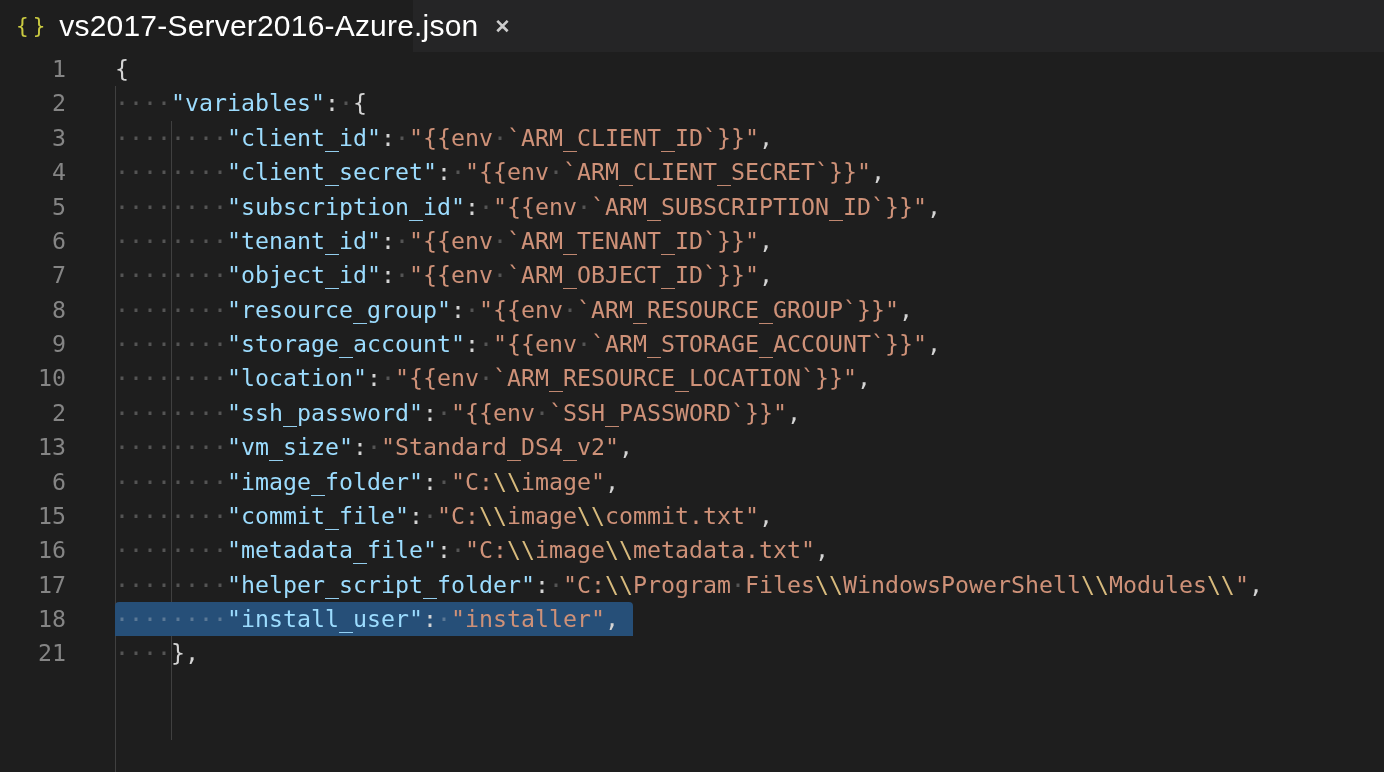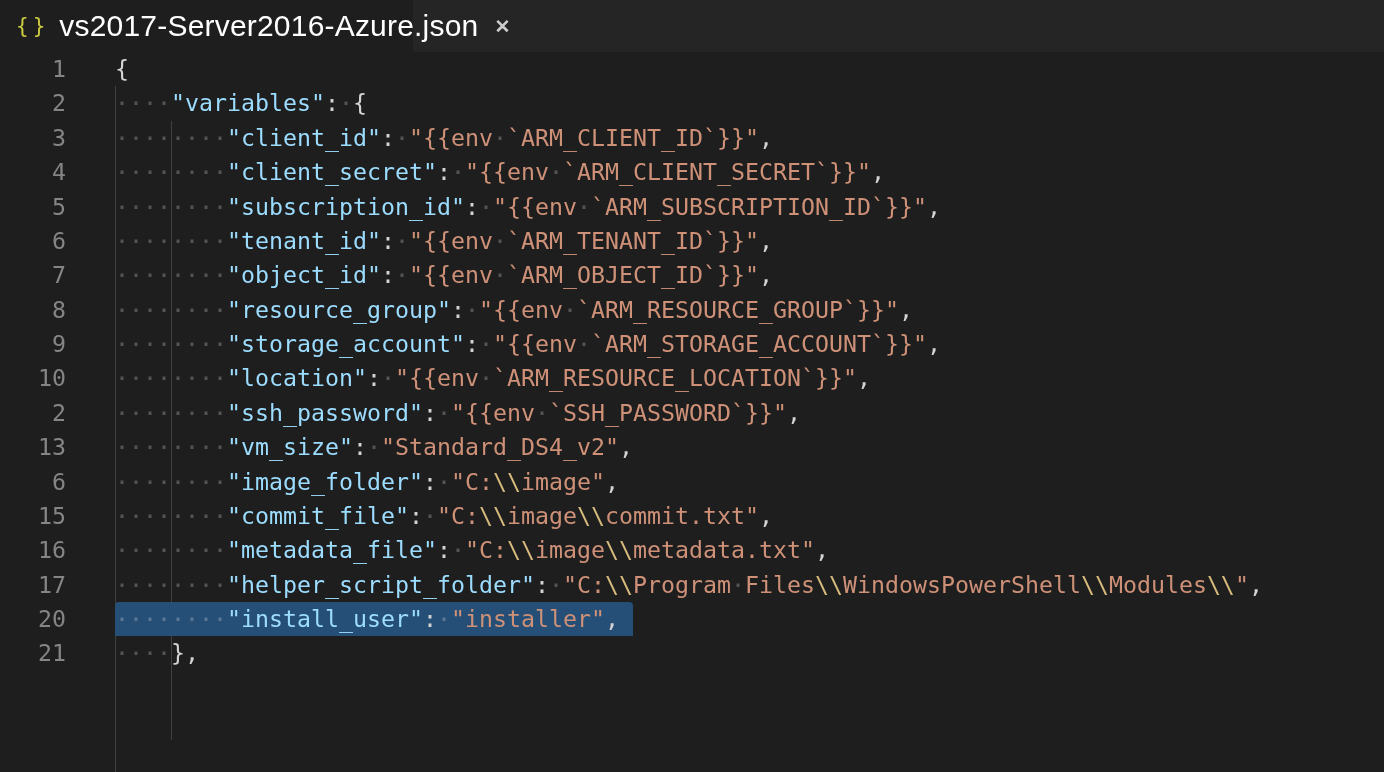--- a/index.html
+++ b/index.html
@@ -62,16 +62,16 @@
       <div class="code-line"><div class="line-number">7</div><div class="line-content"><span class="ws">········</span><span class="tk-k">"object_id"</span><span class="tk-p">:</span><span class="ws">·</span><span class="tk-s">"{{env</span><span class="ws">·</span><span class="tk-s">`ARM_OBJECT_ID`}}"</span><span class="tk-p">,</span></div></div>
       <div class="code-line"><div class="line-number">8</div><div class="line-content"><span class="ws">········</span><span class="tk-k">"resource_group"</span><span class="tk-p">:</span><span class="ws">·</span><span class="tk-s">"{{env</span><span class="ws">·</span><span class="tk-s">`ARM_RESOURCE_GROUP`}}"</span><span class="tk-p">,</span></div></div>
       <div class="code-line"><div class="line-number">9</div><div class="line-content"><span class="ws">········</span><span class="tk-k">"storage_account"</span><span class="tk-p">:</span><span class="ws">·</span><span class="tk-s">"{{env</span><span class="ws">·</span><span class="tk-s">`ARM_STORAGE_ACCOUNT`}}"</span><span class="tk-p">,</span></div></div>
       <div class="code-line"><div class="line-number">10</div><div class="line-content"><span class="ws">········</span><span class="tk-k">"location"</span><span class="tk-p">:</span><span class="ws">·</span><span class="tk-s">"{{env</span><span class="ws">·</span><span class="tk-s">`ARM_RESOURCE_LOCATION`}}"</span><span class="tk-p">,</span></div></div>
       <div class="code-line"><div class="line-number">2</div><div class="line-content"><span class="ws">········</span><span class="tk-k">"ssh_password"</span><span class="tk-p">:</span><span class="ws">·</span><span class="tk-s">"{{env</span><span class="ws">·</span><span class="tk-s">`SSH_PASSWORD`}}"</span><span class="tk-p">,</span></div></div>
       <div class="code-line"><div class="line-number">13</div><div class="line-content"><span class="ws">········</span><span class="tk-k">"vm_size"</span><span class="tk-p">:</span><span class="ws">·</span><span class="tk-s">"Standard_DS4_v2"</span><span class="tk-p">,</span></div></div>
       <div class="code-line"><div class="line-number">6</div><div class="line-content"><span class="ws">········</span><span class="tk-k">"image_folder"</span><span class="tk-p">:</span><span class="ws">·</span><span class="tk-s">"C:</span><span class="tk-e">\\</span><span class="tk-s">image"</span><span class="tk-p">,</span></div></div>
       <div class="code-line"><div class="line-number">15</div><div class="line-content"><span class="ws">········</span><span class="tk-k">"commit_file"</span><span class="tk-p">:</span><span class="ws">·</span><span class="tk-s">"C:</span><span class="tk-e">\\</span><span class="tk-s">image</span><span class="tk-e">\\</span><span class="tk-s">commit.txt"</span><span class="tk-p">,</span></div></div>
       <div class="code-line"><div class="line-number">16</div><div class="line-content"><span class="ws">········</span><span class="tk-k">"metadata_file"</span><span class="tk-p">:</span><span class="ws">·</span><span class="tk-s">"C:</span><span class="tk-e">\\</span><span class="tk-s">image</span><span class="tk-e">\\</span><span class="tk-s">metadata.txt"</span><span class="tk-p">,</span></div></div>
       <div class="code-line"><div class="line-number">17</div><div class="line-content"><span class="ws">········</span><span class="tk-k">"helper_script_folder"</span><span class="tk-p">:</span><span class="ws">·</span><span class="tk-s">"C:</span><span class="tk-e">\\</span><span class="tk-s">Program</span><span class="ws">·</span><span class="tk-s">Files</span><span class="tk-e">\\</span><span class="tk-s">WindowsPowerShell</span><span class="tk-e">\\</span><span class="tk-s">Modules</span><span class="tk-e">\\</span><span class="tk-s">"</span><span class="tk-p">,</span></div></div>
-      <div class="code-line"><div class="line-number">20</div><div class="line-content"><div class="sel-bg sel-top" style="width: 518px;"></div><span class="ws">········</span><span class="tk-k">"install_user"</span><span class="tk-p">:</span><span class="ws">·</span><span class="tk-s">"installer"</span><span class="tk-p">,</span></div></div>
+      <div class="code-line"><div class="line-number">18</div><div class="line-content"><div class="sel-bg sel-top" style="width: 518px;"></div><span class="ws">········</span><span class="tk-k">"install_user"</span><span class="tk-p">:</span><span class="ws">·</span><span class="tk-s">"installer"</span><span class="tk-p">,</span></div></div>
       <div class="code-line"><div class="line-number">21</div><div class="line-content"><span class="ws">····</span><span class="tk-p">},</span></div></div>
     </div>
 </div>
 
 </body></html>

